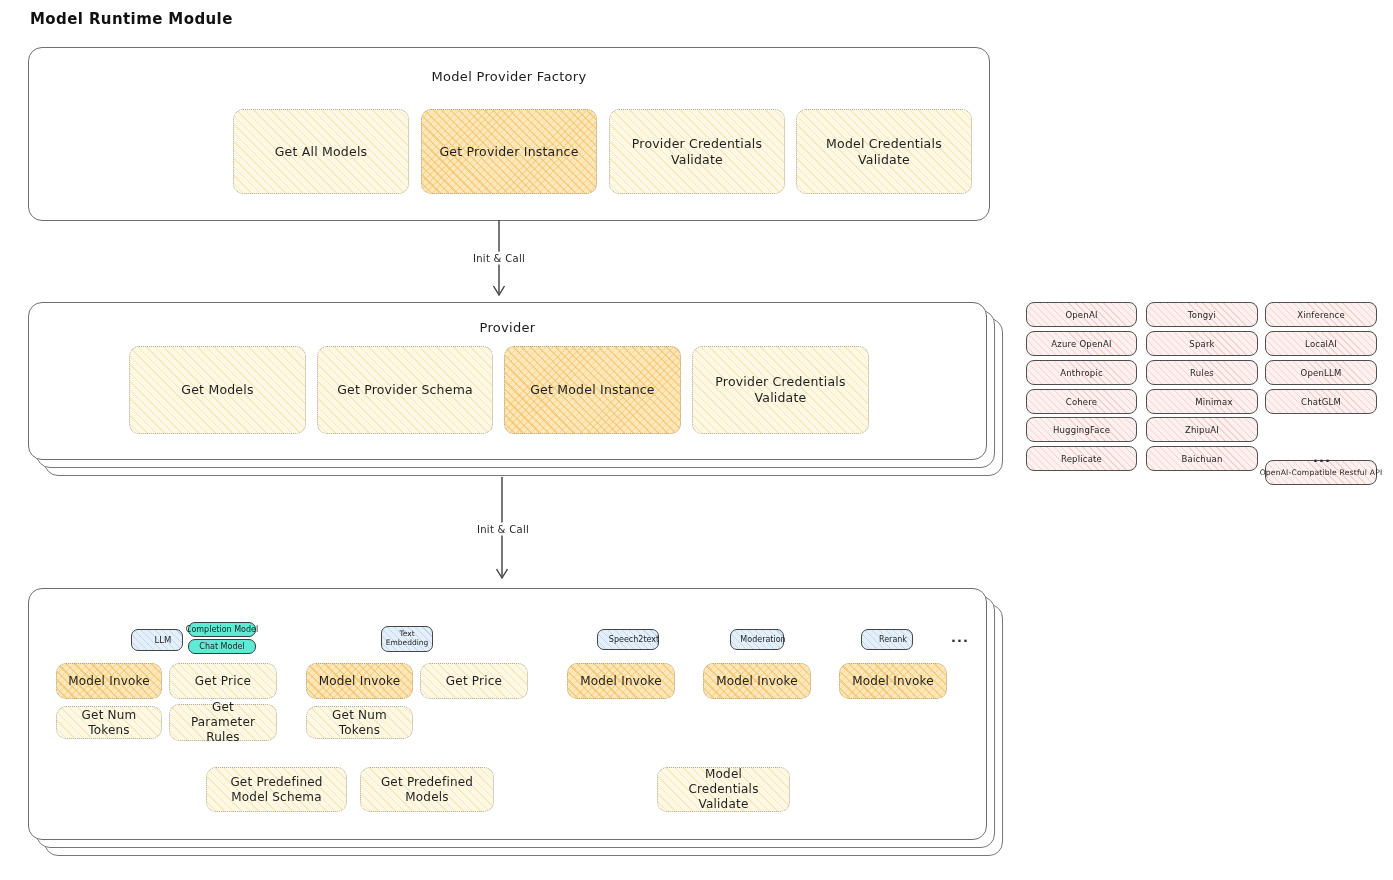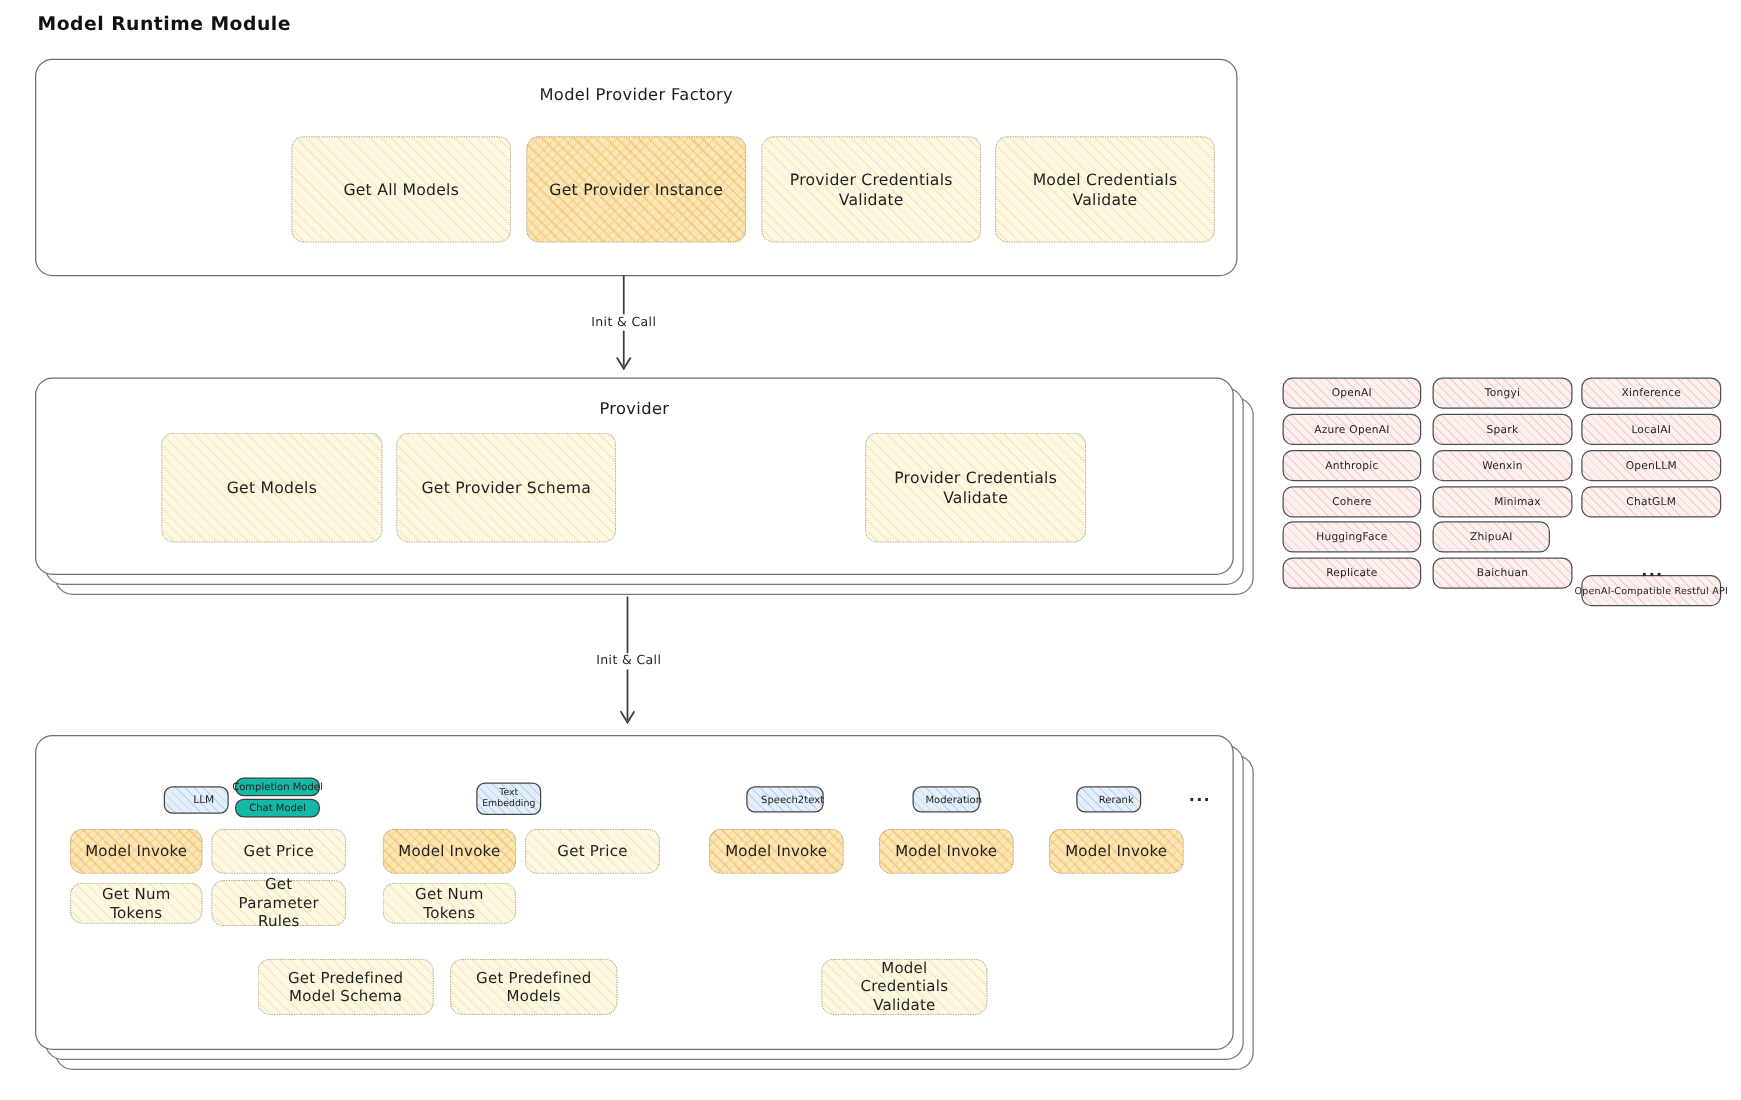--- a/index.html
+++ b/index.html
@@ -48,21 +48,21 @@
   }
   
   .blue-pill{
     position:absolute;display:flex;align-items:center;justify-content:center;text-align:center;
     background-color:#e4effa;
     background-image:repeating-linear-gradient(45deg,rgba(150,195,235,.5) 0 1px,transparent 1px 5px);
     border:1.3px solid #454545;border-radius:7px;font-size:8.5px;box-sizing:border-box;padding-left:12px;
   }
   .tag-box{
     position:absolute;display:flex;align-items:center;justify-content:center;
-    background:#14b8a6;border:1.2px solid #3c3c3c;border-radius:7px;font-size:8px;
+    background:#5eead4;border:1.2px solid #3c3c3c;border-radius:7px;font-size:8px;
     box-sizing:border-box;white-space:nowrap;
   }
   .arrow-label{
     position:absolute;transform:translate(-50%,-50%);background:#fff;padding:1px 5px;
     font-size:10px;letter-spacing:.3px;white-space:nowrap;
   }
   .ellipsis{position:absolute;font-size:13px;font-weight:700;letter-spacing:1px;color:#2a2a2a;}
   .main-title{position:absolute;font-size:15px;font-weight:600;letter-spacing:.4px;color:#111;}
 </style>
 </head>
@@ -86,36 +86,37 @@
   </svg>
   <div class="arrow-label" style="left:499px;top:258px;">Init &amp; Call</div>
 
   <div class="abs" style="left:28px;top:302px;width:974px;height:173px;">
     <div class="stack-layer" style="left:16px;top:16px;width:957px;height:156px;"></div>
     <div class="stack-layer" style="left:8px;top:8px;width:957px;height:156px;"></div>
     <div class="sketch-box" style="left:0;top:0;width:957px;height:156px;">
       <div class="box-title" style="top:17px;">Provider</div>
       <div class="btn yellow" style="left:100px;top:43px;width:177px;height:88px;">Get Models</div>
       <div class="btn yellow" style="left:288px;top:43px;width:176px;height:88px;">Get Provider Schema</div>
+      <div class="btn orange" style="left:475px;top:43px;width:177px;height:88px;">Get Model Instance</div>
       <div class="btn yellow" style="left:663px;top:43px;width:177px;height:88px;">Provider Credentials Validate</div>
     </div>
   </div>
 
   <div class="pink-cell" style="left:1026px;top:302px;width:111px;height:25px;">OpenAI</div>
   <div class="pink-cell" style="left:1026px;top:331px;width:111px;height:25px;">Azure OpenAI</div>
   <div class="pink-cell" style="left:1026px;top:360px;width:111px;height:25px;">Anthropic</div>
   <div class="pink-cell" style="left:1026px;top:389px;width:111px;height:25px;">Cohere</div>
   <div class="pink-cell" style="left:1026px;top:417px;width:111px;height:25px;">HuggingFace</div>
   <div class="pink-cell" style="left:1026px;top:446px;width:111px;height:25px;">Replicate</div>
 
   <div class="pink-cell" style="left:1146px;top:302px;width:112px;height:25px;">Tongyi</div>
   <div class="pink-cell" style="left:1146px;top:331px;width:112px;height:25px;">Spark</div>
-  <div class="pink-cell" style="left:1146px;top:360px;width:112px;height:25px;">Wenxin</div>
+  <div class="pink-cell" style="left:1146px;top:360px;width:112px;height:25px;">Rules</div>
   <div class="pink-cell" style="left:1146px;top:389px;width:112px;height:25px;padding-left:24px;">Minimax</div>
-  <div class="pink-cell" style="left:1146px;top:417px;width:94px;height:25px;">ZhipuAI</div>
+  <div class="pink-cell" style="left:1146px;top:417px;width:112px;height:25px;">ZhipuAI</div>
   <div class="pink-cell" style="left:1146px;top:446px;width:112px;height:25px;">Baichuan</div>
 
   <div class="pink-cell" style="left:1265px;top:302px;width:112px;height:25px;">Xinference</div>
   <div class="pink-cell" style="left:1265px;top:331px;width:112px;height:25px;">LocalAI</div>
   <div class="pink-cell" style="left:1265px;top:360px;width:112px;height:25px;">OpenLLM</div>
   <div class="pink-cell" style="left:1265px;top:389px;width:112px;height:25px;">ChatGLM</div>
   <div class="pink-cell" style="left:1265px;top:417px;width:112px;height:25px;font-size:7.6px;margin-top:43px;">OpenAI-Compatible Restful API</div>
   <div class="ellipsis" style="left:1313px;top:450px;">...</div>
 
   <svg class="abs" style="left:493px;top:477px;" width="18" height="104">

